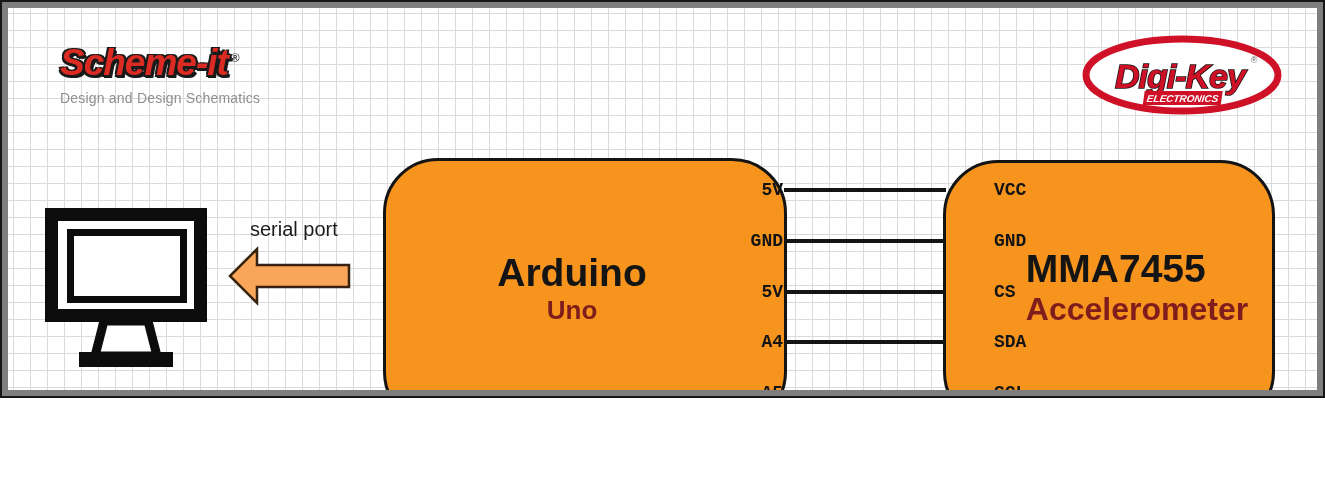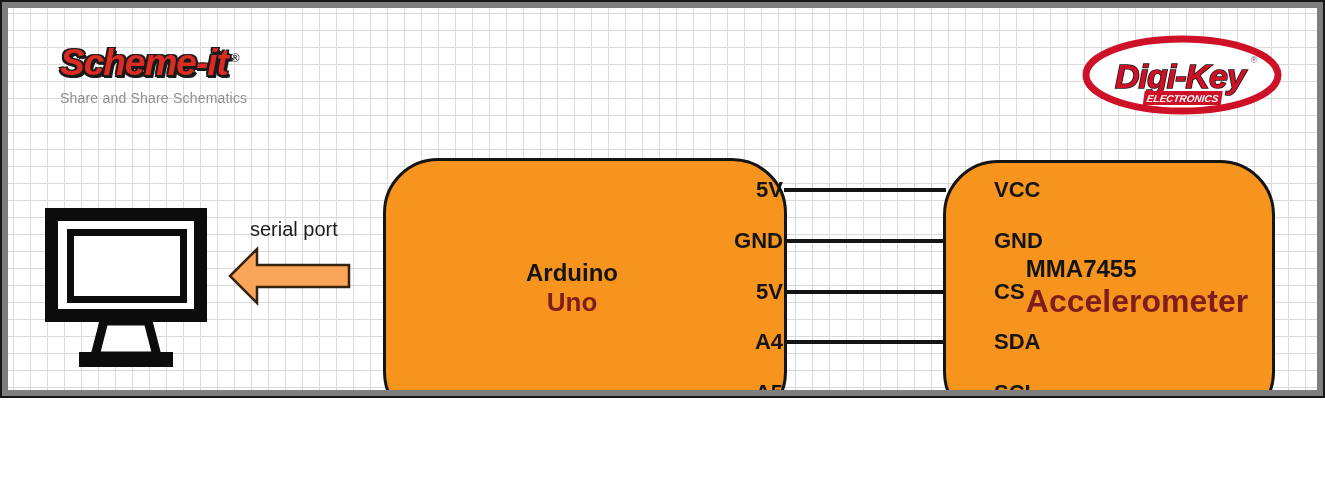--- a/index.html
+++ b/index.html
@@ -17,42 +17,42 @@
   .schemeit .reg{font-size:12px;color:#444;vertical-align:super;font-style:normal;font-weight:bold;text-shadow:none;margin-left:3px;}
   .schemeit .tagline{font-size:14px;color:#8f8f8f;margin-top:6px;letter-spacing:.2px;}
 
   
   .block{position:absolute;background:var(--block_fill);border:3px solid #141414;border-radius:55px;
     display:flex;flex-direction:column;align-items:center;justify-content:center;z-index:3;}
   #arduino-block{left:383px;top:158px;width:398px;height:263px;}
   #mma-block{left:943px;top:160px;width:326px;height:261px;}
   #arduino-block .title-wrap{transform:translate(-13px,-4px);text-align:center;}
   #mma-block .title-wrap{transform:translate(28px,-6px);text-align:left;}
-  .t1{font-size:24px;font-weight:bold;color:#141414;}
+  .t1{font-size:39px;font-weight:bold;color:#141414;}
   .t2{font-size:26px;font-weight:bold;color:#7f1d1d;}
   #mma-block .t2{font-size:32px;}
 
-  .pin{position:absolute;font-size:22px;font-weight:bold;color:#141414;height:26px;line-height:26px;z-index:4;white-space:nowrap;}
+  .pin{position:absolute;font-size:18px;font-weight:bold;color:#141414;height:26px;line-height:26px;z-index:4;white-space:nowrap;font-family:Liberation Mono, monospace;}
   .pin.right-side{right:542px;text-align:right;}
   .pin.left-side{left:948px;text-align:left;margin-left:46px;}
 
   .wire{position:absolute;left:784px;width:162px;height:4px;background:var(--wire);z-index:2;}
 
   .serial-label{position:absolute;left:250px;top:218px;font-size:20px;color:#1c1c1c;z-index:5;}
 
   .abs-svg{position:absolute;z-index:5;}
 </style>
 </head>
 <body>
 
 <div id="page">
 
   <div class="schemeit">
     <div class="word"><span>Scheme-it</span><span class="reg">®</span></div>
-    <div class="tagline">Share and Share Schematics</div>
+    <div class="tagline">Design and Design Schematics</div>
   </div>
 
   <svg class="abs-svg" style="left:1078px;top:32px;" width="208" height="84" viewBox="0 0 208 84">
     <ellipse cx="104" cy="43" rx="96" ry="36" fill="#ffffff" stroke="#CE1126" stroke-width="7"></ellipse>
     <text x="102" y="56" text-anchor="middle" font-family="Liberation Sans, sans-serif" font-size="34" font-weight="bold" font-style="italic" fill="#CE1126" stroke="#141414" stroke-width="1.6" paint-order="stroke" letter-spacing="-1">Digi-Key</text>
     <text x="176" y="31" text-anchor="middle" font-family="Liberation Sans, sans-serif" font-size="9" fill="#666">®</text>
     <g transform="skewX(-8)">
       <rect x="75" y="59" width="78" height="14" fill="#CE1126"></rect>
       <text x="114" y="70" text-anchor="middle" font-family="Liberation Sans, sans-serif" font-size="10" font-weight="bold" font-style="italic" fill="#ffffff">ELECTRONICS</text>
     </g>

